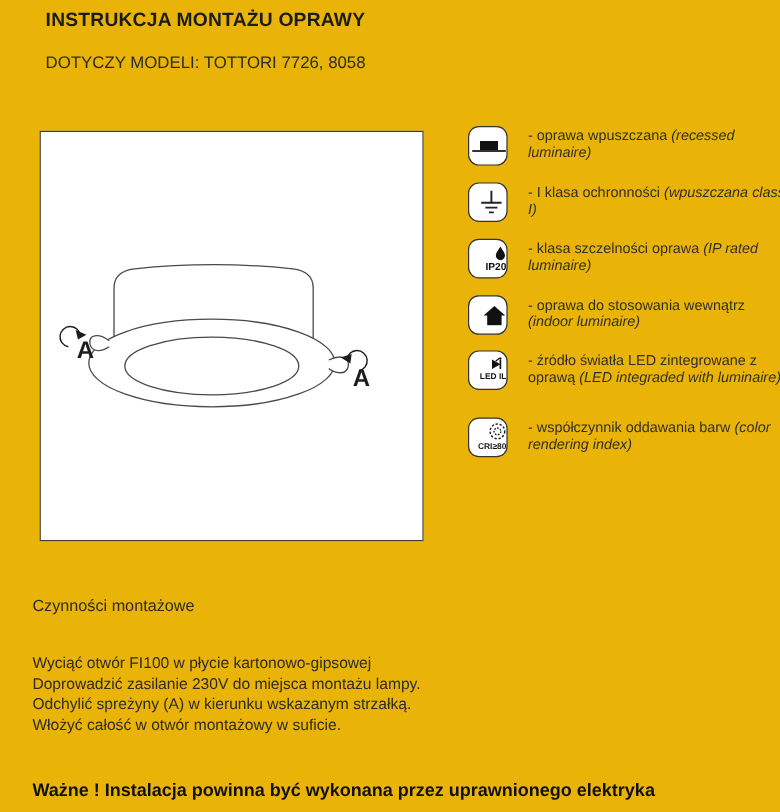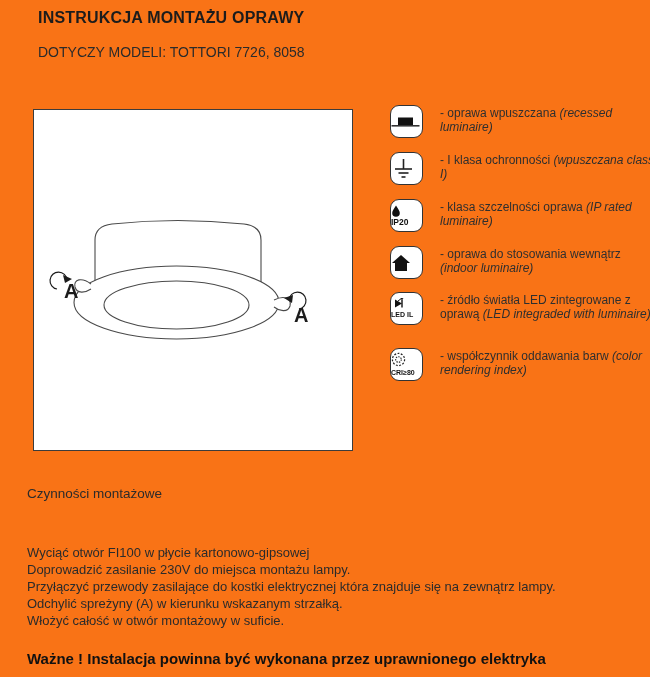--- a/index.html
+++ b/index.html
@@ -1,38 +1,38 @@
 <!DOCTYPE html>
 <html><head>
 <meta charset="utf-8">
 <style>
   html,body{margin:0;padding:0;background:#ffffff;}
   .page{
-    position:relative;width:650px;height:677px;background:#f97316;overflow:hidden;
+    position:relative;width:650px;height:677px;background:#eab308;overflow:hidden;
     font-family:"Liberation Sans", sans-serif;color:#2b2b2b;
   }
   
   .hdr{position:absolute;left:38px;top:9px;}
   .hdr h1{margin:0;font-size:16px;font-weight:bold;color:#1c1c1c;letter-spacing:.2px;}
   .hdr .sub{margin-top:17px;font-size:14px;color:#2b2b2b;}
   
   .dbox{position:absolute;left:33px;top:109px;width:320px;height:342px;border:1px solid #3c3c3c;box-sizing:border-box;background:#fff;}
   .dbox svg{display:block;}
   
   .legend-row{position:absolute;left:390px;display:flex;align-items:flex-start;}
   .licon{
     width:33px;height:33px;box-sizing:border-box;border:1.6px solid #333;border-radius:9px;
-    display:flex;flex-direction:column;align-items:flex-start;justify-content:center;flex:0 0 33px;background:#fff;
+    display:flex;flex-direction:column;align-items:flex-end;justify-content:center;flex:0 0 33px;background:#fff;
   }
   .licon .itxt{font-size:8.5px;font-weight:bold;color:#111;line-height:9px;margin-top:1px;white-space:nowrap;}
   .licon .itxt.small{font-size:7px;}
   .llabel{margin-left:17px;width:215px;font-size:12px;line-height:13.5px;color:#2f2f2f;padding-top:2px;}
   .llabel .len{font-style:italic;}
   
-  .steps-head{position:absolute;left:27px;top:486px;font-size:13.5px;color:#2b2b2b;}
+  .steps-head{position:absolute;left:27px;top:497px;font-size:13.5px;color:#2b2b2b;}
   .steps{position:absolute;left:27px;top:544px;font-size:13px;line-height:17px;color:#2b2b2b;}
   .warning{position:absolute;left:27px;top:650px;font-size:15px;font-weight:bold;color:#111;}
 </style>
 </head>
 <body>
 
 <div class="page">
 
   <div class="hdr">
     <h1>INSTRUKCJA MONTAŻU OPRAWY</h1>
@@ -125,20 +125,19 @@
       </svg>
       <div class="itxt small">CRI≥80</div>
     </div>
     <div class="llabel"><span class="lpl">- współczynnik oddawania barw</span> <span class="len">(color rendering index)</span></div>
   </div>
 
   <div class="steps-head">Czynności montażowe</div>
   <div class="steps">
     <div>Wyciąć otwór FI100  w płycie kartonowo-gipsowej</div>
     <div>Doprowadzić zasilanie 230V do miejsca montażu lampy.</div>
-    <div>Przyłączyć przewody zasilające do kostki elektrycznej która znajduje się na zewnątrz lampy.</div>
     <div>Odchylić spreżyny (A) w kierunku wskazanym strzałką.</div>
     <div>Włożyć całość w otwór montażowy w suficie.</div>
   </div>
 
   <div class="warning">Ważne ! Instalacja powinna być wykonana przez uprawnionego elektryka</div>
 
 </div>
 
 </body></html>

